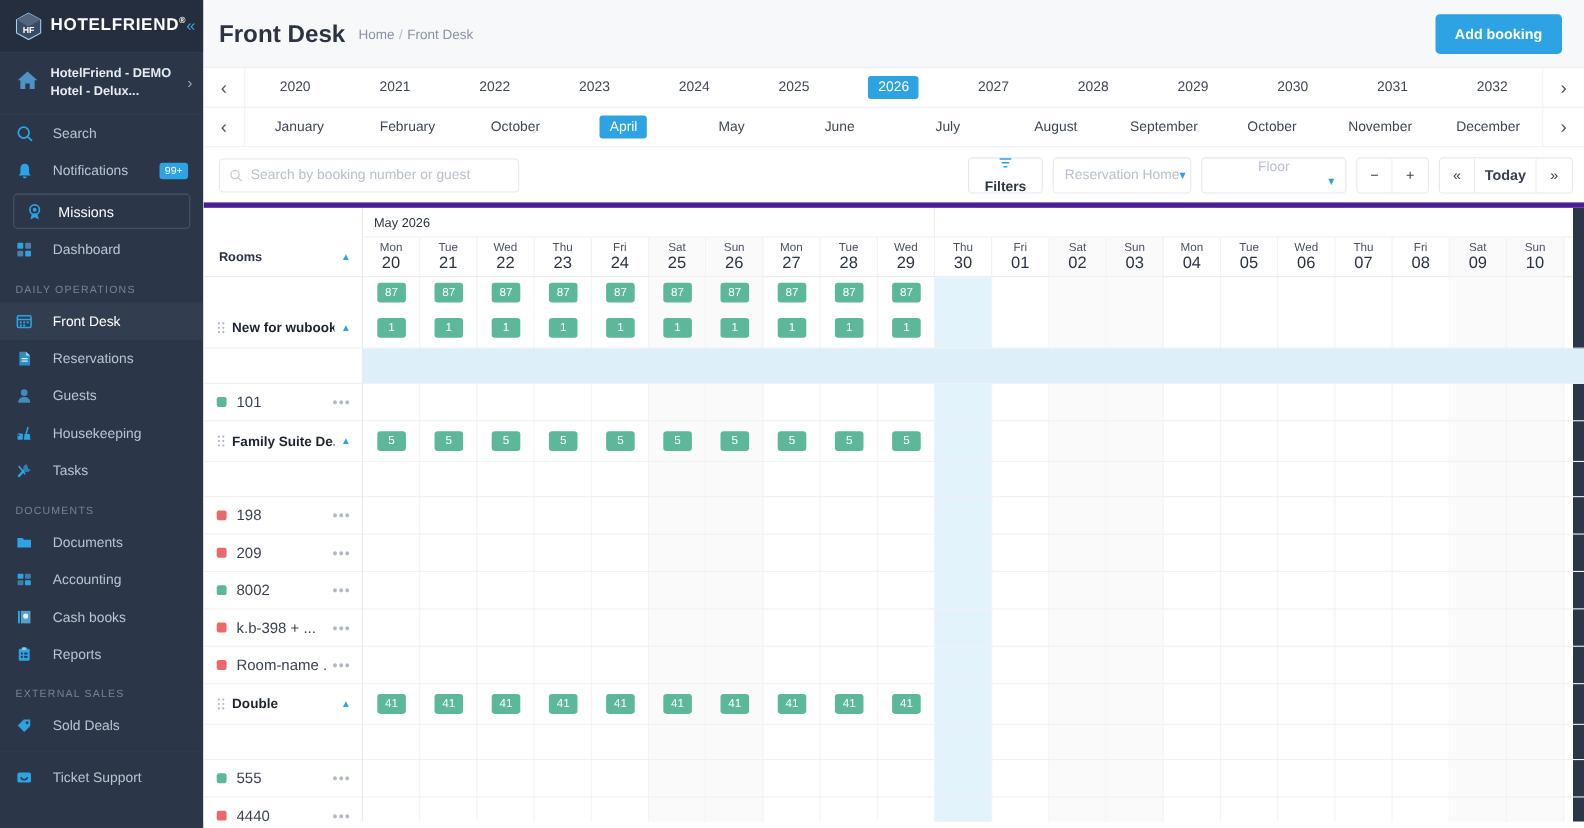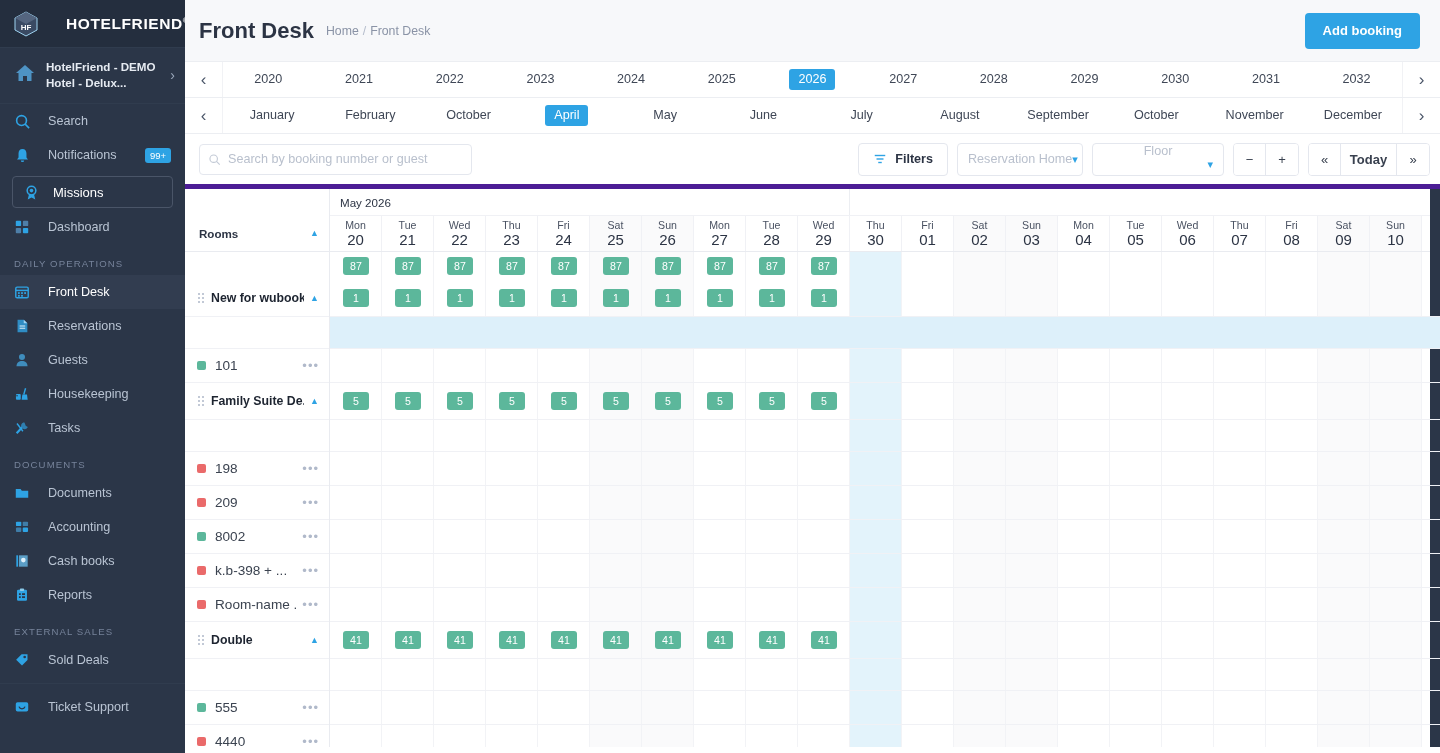--- a/index.html
+++ b/index.html
@@ -18,21 +18,20 @@
     color: #c8d2e0;
     flex: 0 0 185px;
     position: relative;
     overflow: hidden;
   }
   .sb-logo {
     height: 47px;
     display: flex; align-items: center;
     padding: 0 12px 0 14px;
     background: #242e3e;
-    gap: 20px;
   }
   .sb-logo-cube { width: 24px; height: 26px; flex: 0 0 24px; margin-right: 8px; }
   .sb-logo-text {
     font-size: 15.5px; font-weight: bold; letter-spacing: .6px;
     color: #ffffff; white-space: nowrap;
   }
   .sb-logo-reg { font-size: 8px; vertical-align: super; }
   .sb-collapse {
     margin-left: auto; color: #3ba7e0; font-size: 15px; line-height: 1;
     cursor: pointer;
@@ -144,21 +143,21 @@
   .search-box input {
     border: none; outline: none; width: 100%;
     font-size: 12.6px; color: #444; font-family: "Liberation Sans", sans-serif;
   }
   .search-box input::placeholder { color: #b9c0cd; }
   .tb-right { margin-left: auto; display: flex; align-items: center; gap: 9px; }
   .tb-btn {
     height: 33px; border: 1px solid #e4e7ee; border-radius: 4px;
     background: #fff; display: flex; align-items: center; justify-content: center;
     padding: 0 14px; font-size: 12.6px; color: #2c3444; cursor: pointer;
-    font-family: "Liberation Sans", sans-serif; white-space: nowrap;
+    font-family: "Liberation Sans", sans-serif; white-space: nowrap; flex-direction: column;
   }
   .tb-btn.filters { font-weight: bold; gap: 8px; }
   .tb-select {
     height: 33px; border: 1px solid #e4e7ee; border-radius: 4px;
     display: flex; align-items: center; padding: 0 10px;
     font-size: 12.6px; color: #b9c0cd; cursor: pointer; white-space: nowrap;
   }
   .tb-select.res { width: 126px; }
   .tb-select.floor { width: 132px; flex-direction: column; }
   .tb-select .cv { margin-left: auto; color: #2ea3e4; font-size: 11px; }

